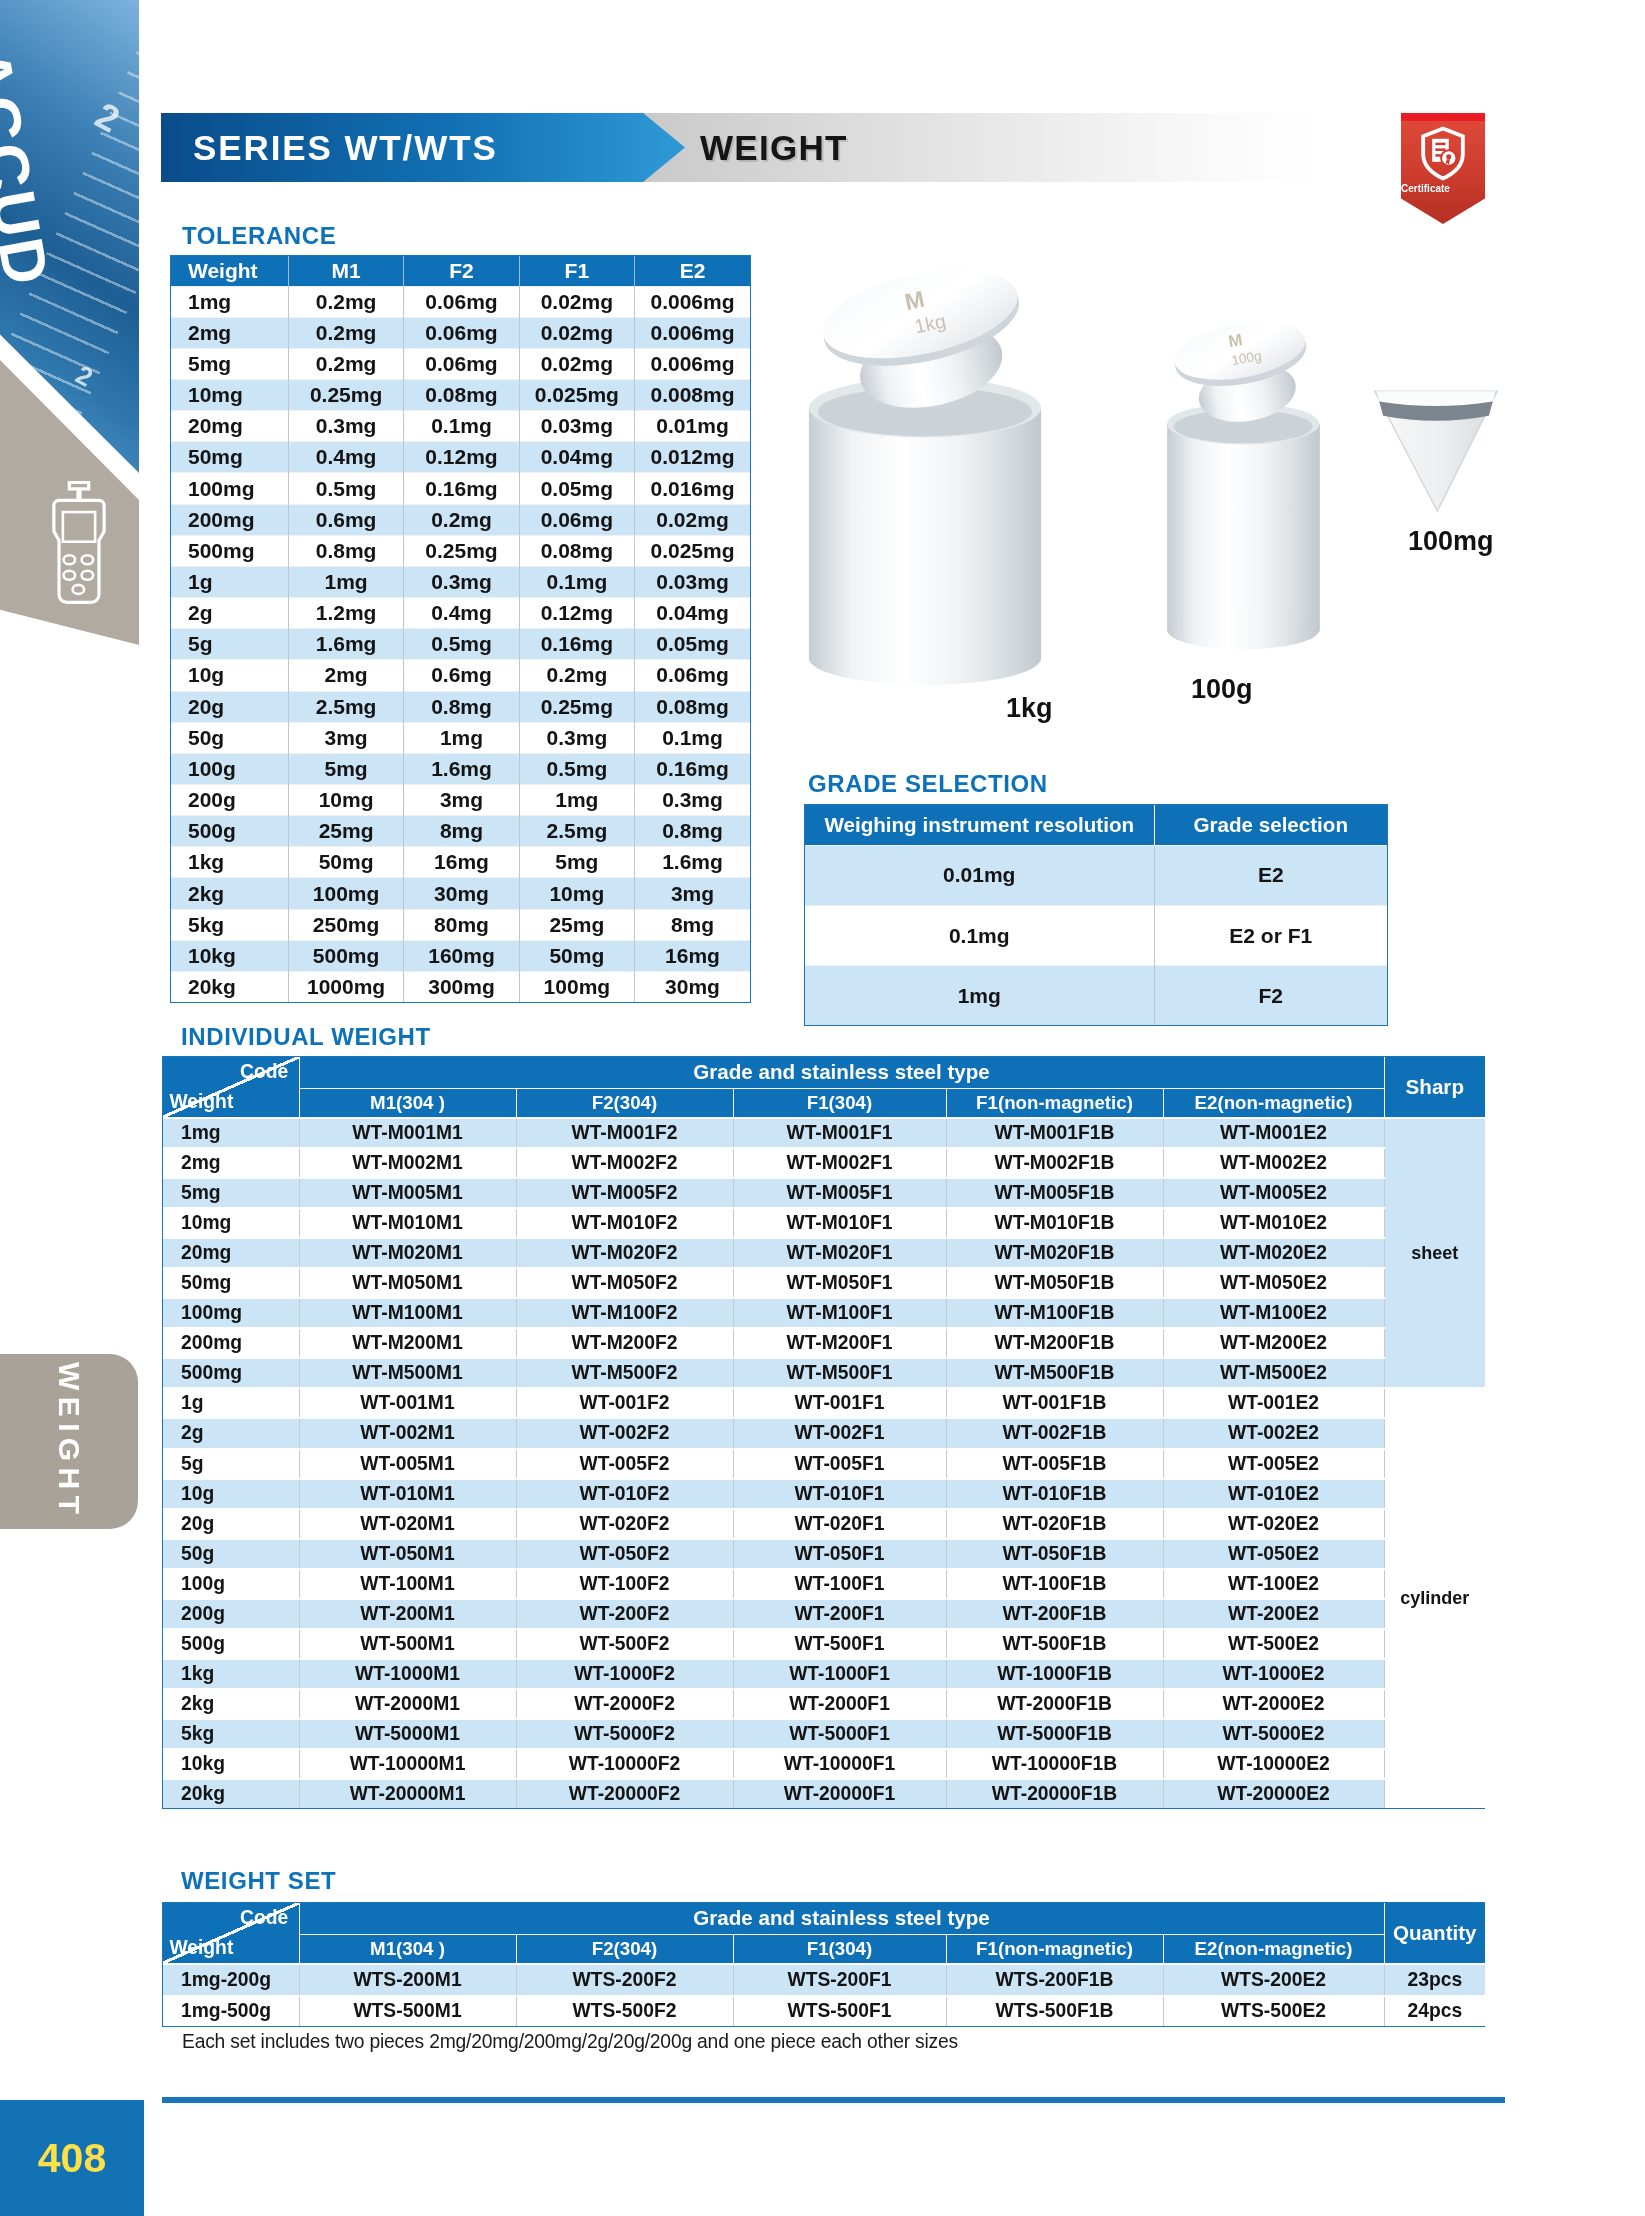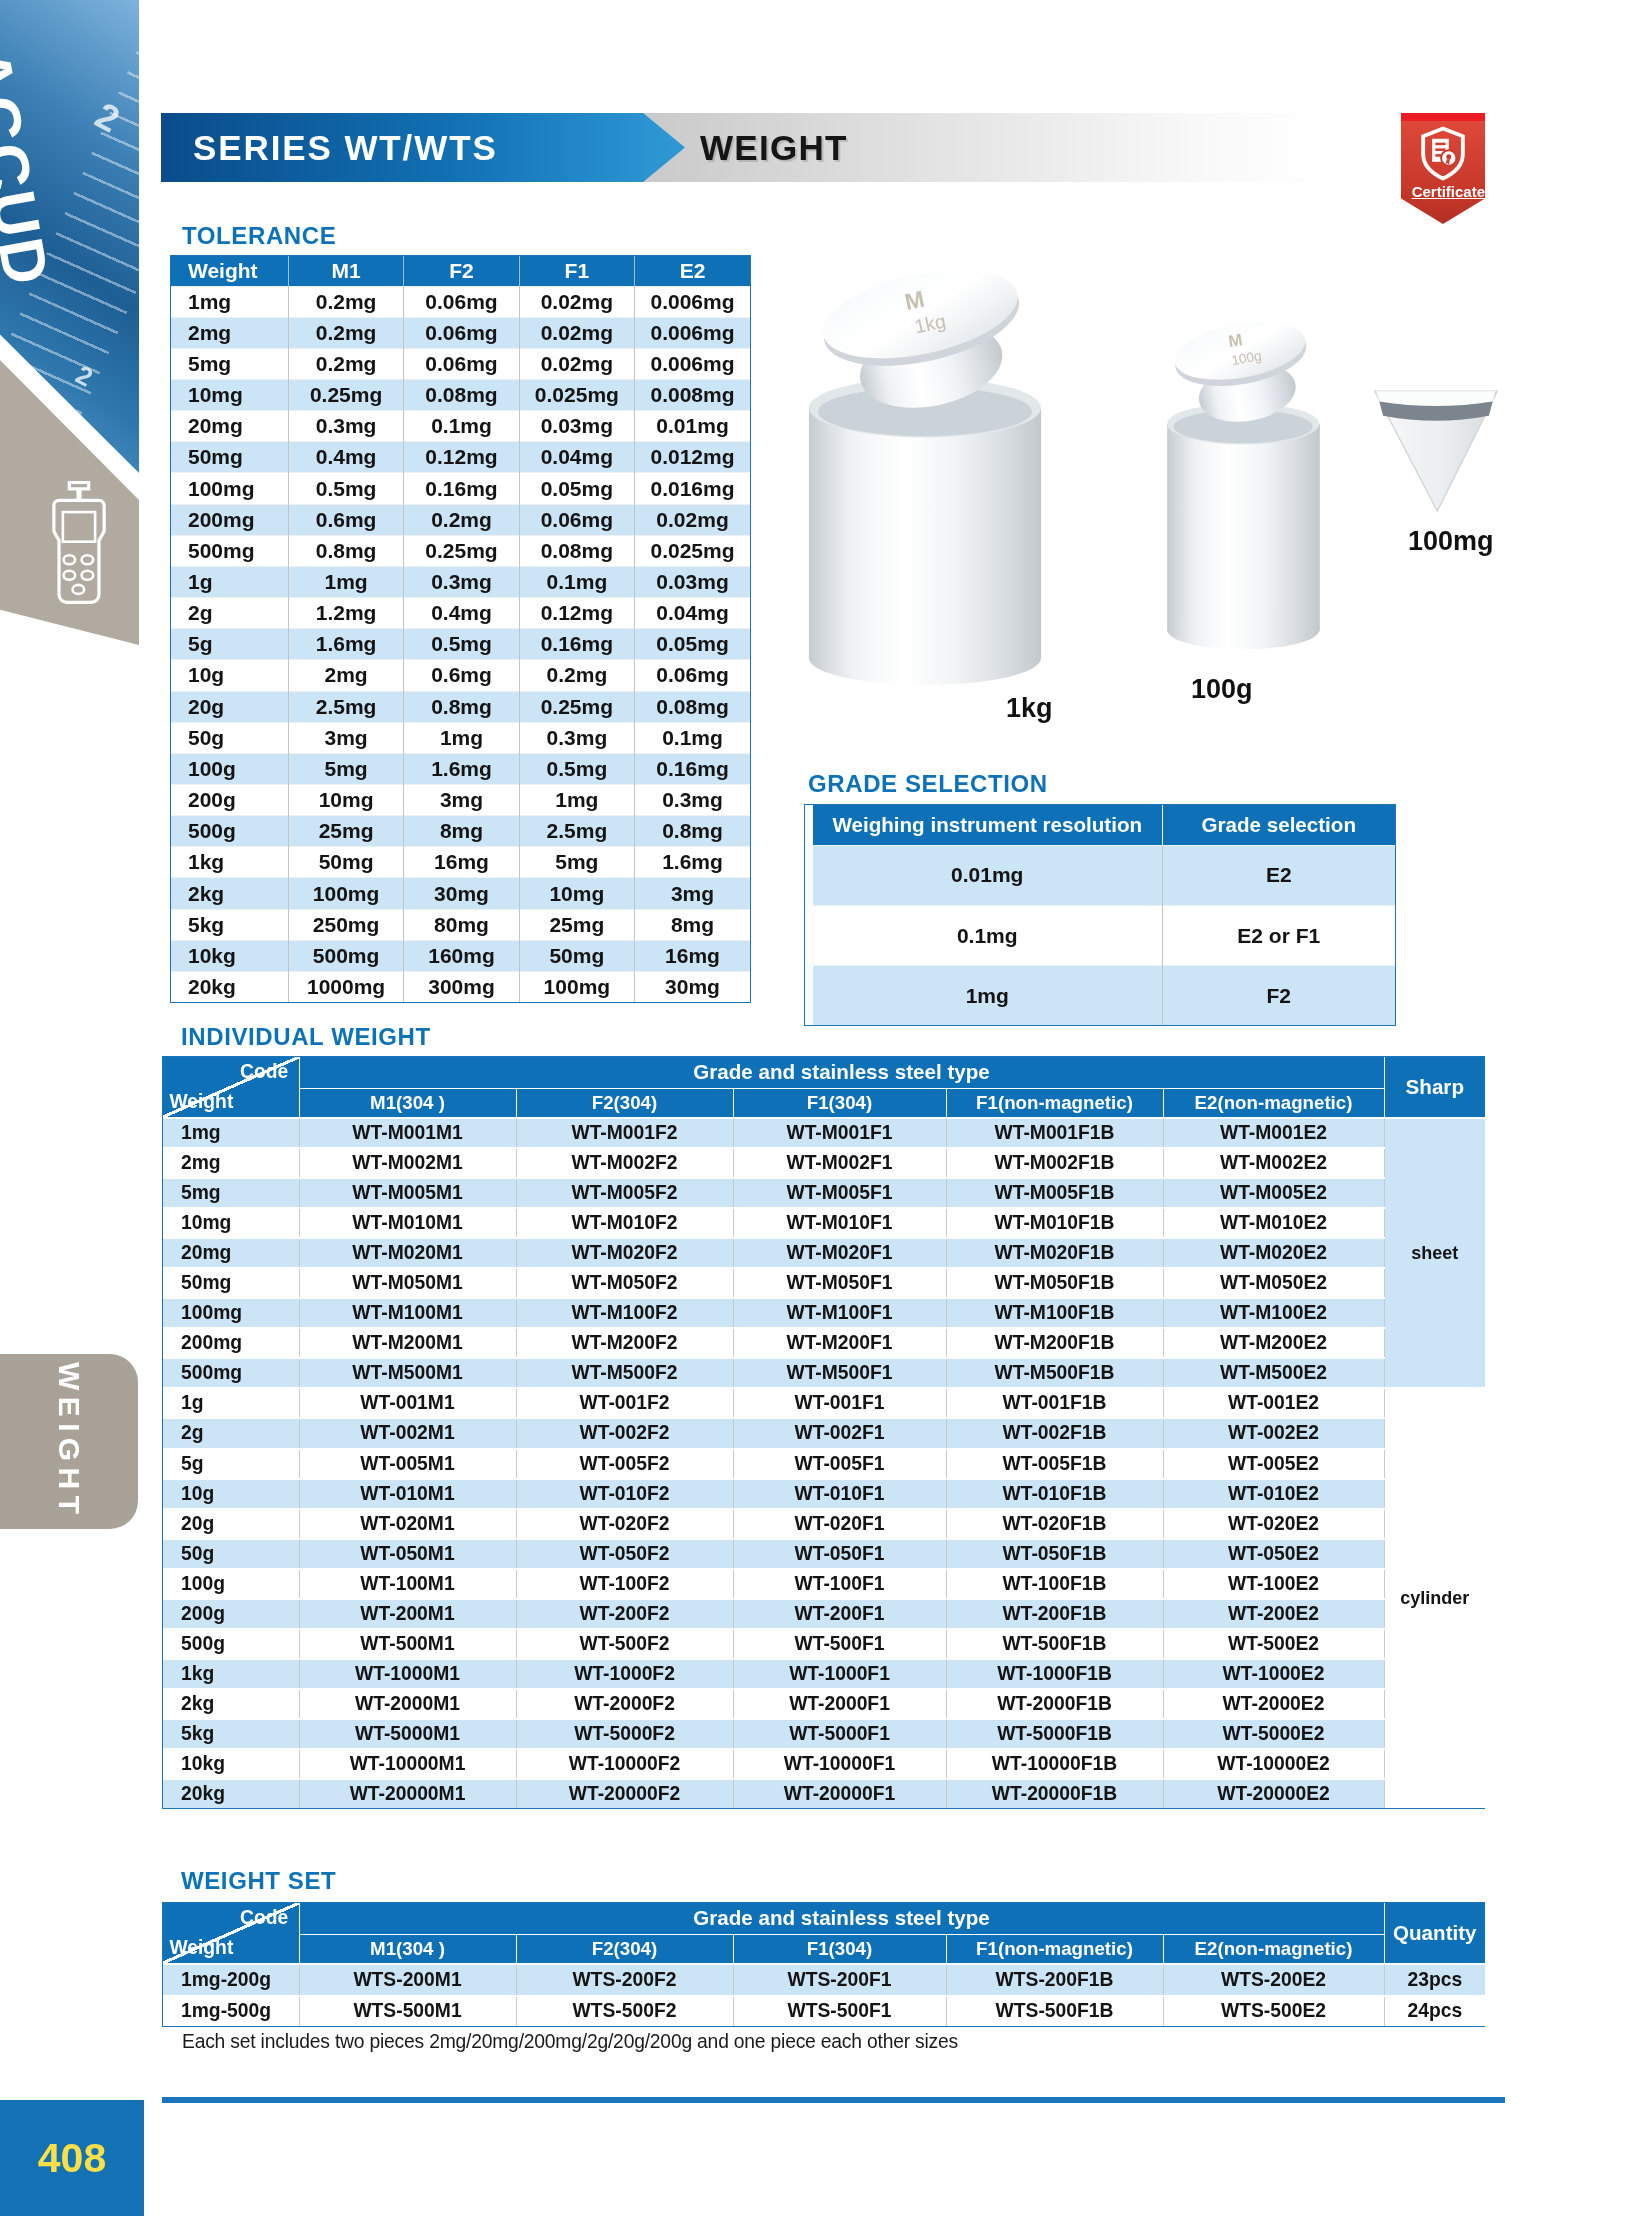--- a/index.html
+++ b/index.html
@@ -31,22 +31,22 @@
     color:#fff;font-weight:bold;font-size:35px;letter-spacing:1.9px;}
   .product-text{position:absolute;left:700px;top:113px;height:69px;line-height:69px;
     color:#151515;font-weight:bold;font-size:35px;letter-spacing:1.3px;
     text-shadow:1.9px 1.9px 0 rgba(130,130,130,.35);}
 
   
   .cert{position:absolute;left:1401px;top:113px;width:84px;height:111px;}
   .cert .body{position:absolute;inset:0;background:linear-gradient(180deg,#e04a3a 0%,#cd3c2e 55%,#b43023 100%);
     clip-path:polygon(0 0,100% 0,100% 77%,50% 100%,0 77%);}
   .cert .strip{position:absolute;left:0;top:0;width:100%;height:8.4px;background:#ec1c24;}
-  .cert .label{position:absolute;left:0;top:70px;width:100%;text-align:right;color:#fff;
-    font-weight:bold;font-size:15px;text-decoration:underline;}
+  .cert .label{position:absolute;left:0;top:70px;width:100%;text-align:left;color:#fff;
+    font-weight:bold;font-size:10px;}
   .cert svg{position:absolute;left:18px;top:13px;}
 
   
   .sec-title{position:absolute;color:#0d72b9;font-weight:bold;font-size:24px;letter-spacing:0.6px;}
   .img-label{position:absolute;color:#111;font-weight:bold;font-size:27px;}
   .note{position:absolute;left:182px;top:2031px;font-size:19.3px;color:#1a1a1a;letter-spacing:-0.2px;}
 
   
   .tbl{position:absolute;border:1.9px solid #1b75bb;background:#fff;}
   .tbl table{width:100%;height:100%;border-collapse:collapse;table-layout:fixed;}
@@ -56,21 +56,21 @@
 
   
   .tol{left:170px;top:255px;width:579px;height:746px;}
   .tol thead tr{height:30px;}
   .tol th{font-size:21px;border-left:1.3px solid #9fbdd8;}
   .tol th.first{text-align:left;padding-left:17px;border-left:none;}
   .tol td{font-size:21px;border-left:1.3px solid #c2c6ca;border-top:1.9px solid #eef0f2;}
   .tol td.wcol{text-align:left;padding-left:17px;border-left:none;}
 
   
-  .grade{left:804px;top:804px;width:582px;height:220px;padding-left:8px;}
+  .grade{left:804px;top:804px;width:582px;height:220px;}
   .grade thead tr{height:40px;}
   .grade th{font-size:20.6px;border-left:1.9px solid #fff;}
   .grade th:first-child{border-left:none;}
   .grade td{font-size:21px;border-left:1.3px solid #c2c6ca;border-top:1.9px solid #eef0f2;}
   .grade td:first-child{border-left:none;}
 
   
   .codes td{font-size:19.3px;border-left:1.3px solid #c6cace;border-top:2.6px solid #fff;}
   .codes td.wcol{text-align:left;padding-left:18px;border-left:none;}
   .codes thead tr:first-child{height:31px;}

